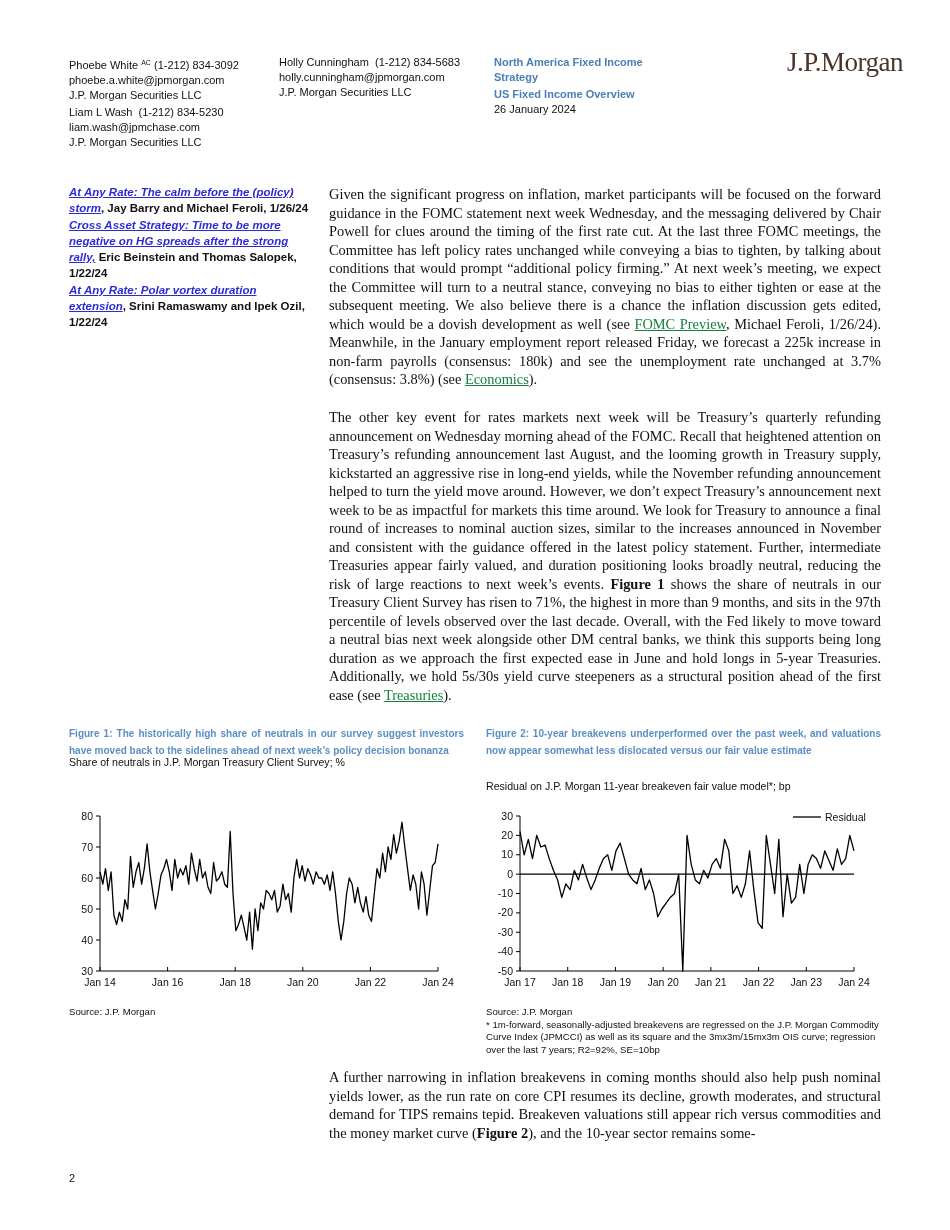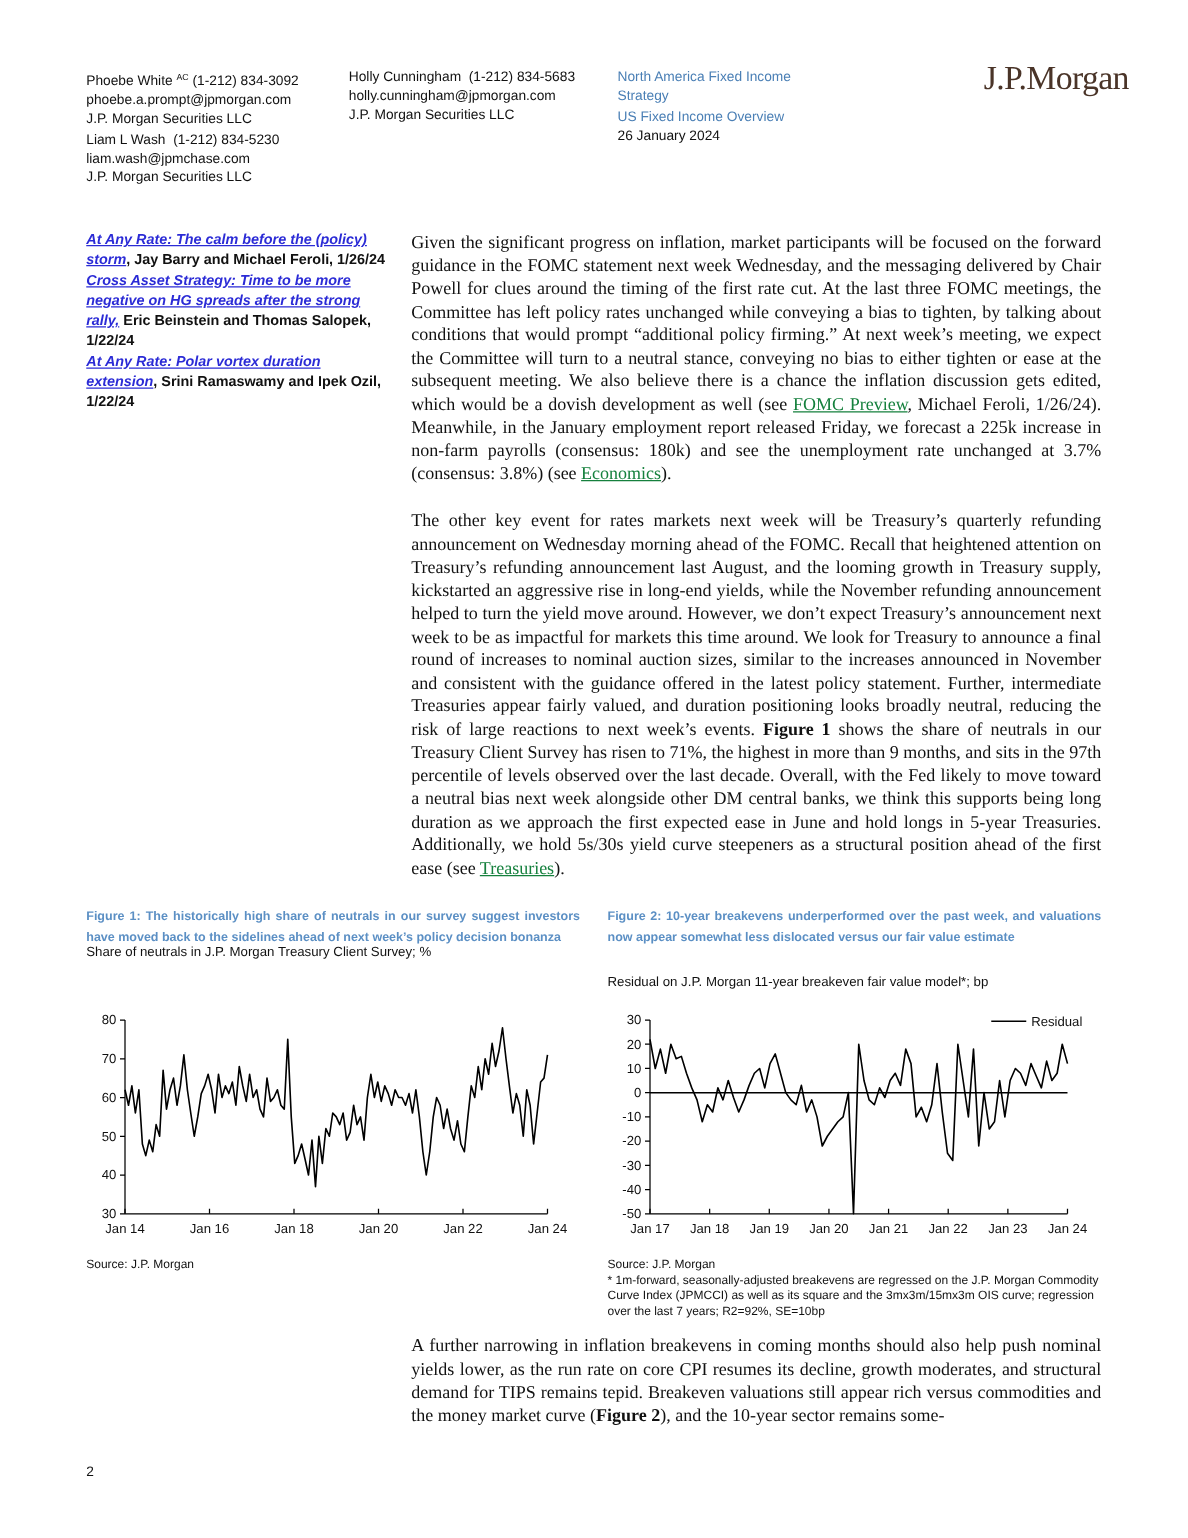--- a/index.html
+++ b/index.html
@@ -6,21 +6,21 @@
   body { width: 950px; height: 1230px; position: relative; overflow: hidden; color: #000; }
 
   
   .hdr { position: absolute; top: 55px; font-family: "Liberation Sans", sans-serif; font-size: 11px; line-height: 15px; color: #111; }
   .hdr .line { display: block; white-space: nowrap; }
   .hdr .gap { height: 2px; }
   .hdr sup { font-size: 7px; vertical-align: 4px; }
   #author-col-1 { left: 69px; }
   #author-col-2 { left: 279px; }
   #doc-meta { left: 494px; width: 200px; }
-  .blue-bold { color: #4a7fb5; font-weight: normal; }
+  .blue-bold { color: #4a7fb5; font-weight: bold; }
   #logo { position: absolute; left: 787px; top: 47px; font-family: "Liberation Serif", serif; font-size: 27px; color: #4a3428; letter-spacing: -0.5px; }
 
   
   #related { position: absolute; left: 69px; top: 184px; width: 240px; font-family: "Liberation Sans", sans-serif; font-size: 11.5px; line-height: 16.3px; color: #111; }
   #related a { color: #2b2bd6; font-style: italic; text-decoration: underline; }
   .rel-item { display: block; font-weight: bold; }
 
   
   .para { position: absolute; left: 329px; width: 552px; font-family: "Liberation Serif", serif; font-size: 14.4px; line-height: 18.5px; text-align: justify; color: #111; hyphens: manual; }
   .para a { color: #15803d; text-decoration: underline; }
@@ -45,21 +45,21 @@
   .chart svg { display: block; }
   .tick-label { font-family: "Liberation Sans", sans-serif; font-size: 10.5px; fill: #111; }
 
   #page-number { position: absolute; left: 69px; top: 1172px; font-family: "Liberation Sans", sans-serif; font-size: 11px; color: #111; }
 </style>
 </head>
 <body>
 
 <div class="hdr" id="author-col-1">
   <span class="line"><span>Phoebe White</span> <sup>AC</sup> <span>(1-212) 834-3092</span></span>
-  <span class="line">phoebe.a.prompt@jpmorgan.com</span>
+  <span class="line">phoebe.a.white@jpmorgan.com</span>
   <span class="line">J.P. Morgan Securities LLC</span>
   <div class="gap"></div>
   <span class="line"><span>Liam L Wash</span>&nbsp;&nbsp;<span>(1-212) 834-5230</span></span>
   <span class="line">liam.wash@jpmchase.com</span>
   <span class="line">J.P. Morgan Securities LLC</span>
 </div>
 
 <div class="hdr" id="author-col-2">
   <span class="line"><span>Holly Cunningham</span>&nbsp;&nbsp;<span>(1-212) 834-5683</span></span>
   <span class="line">holly.cunningham@jpmorgan.com</span>

